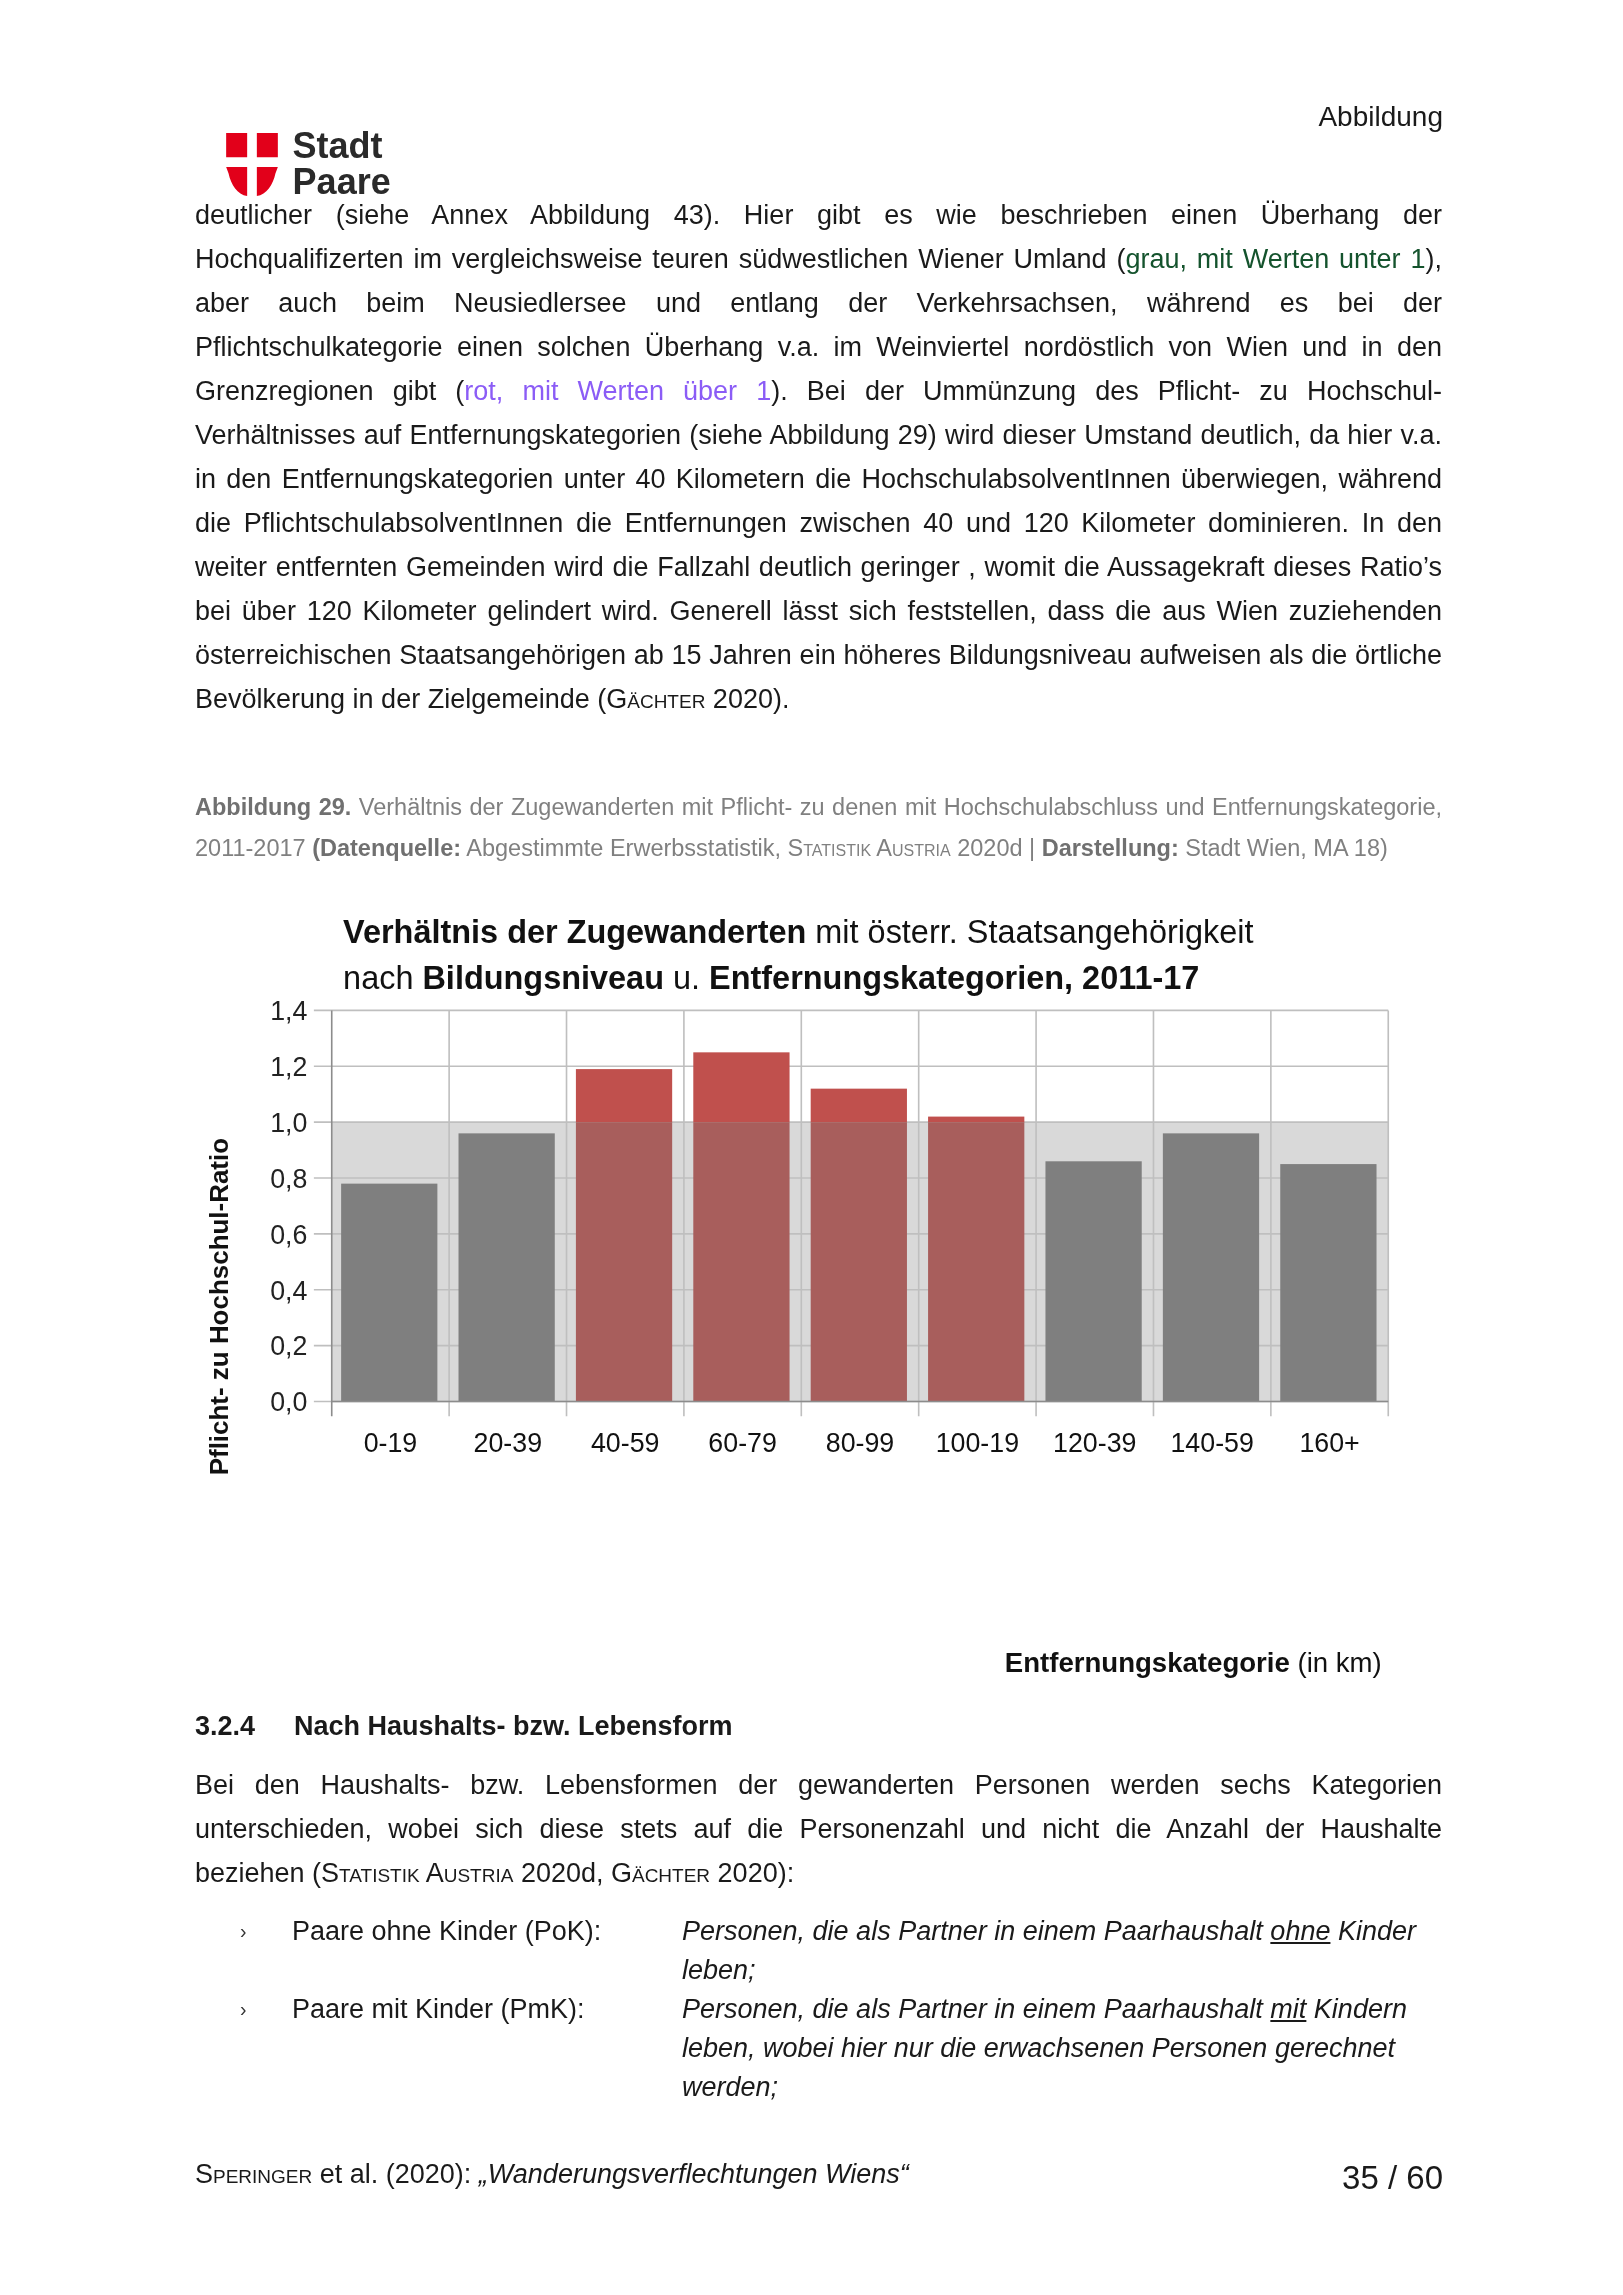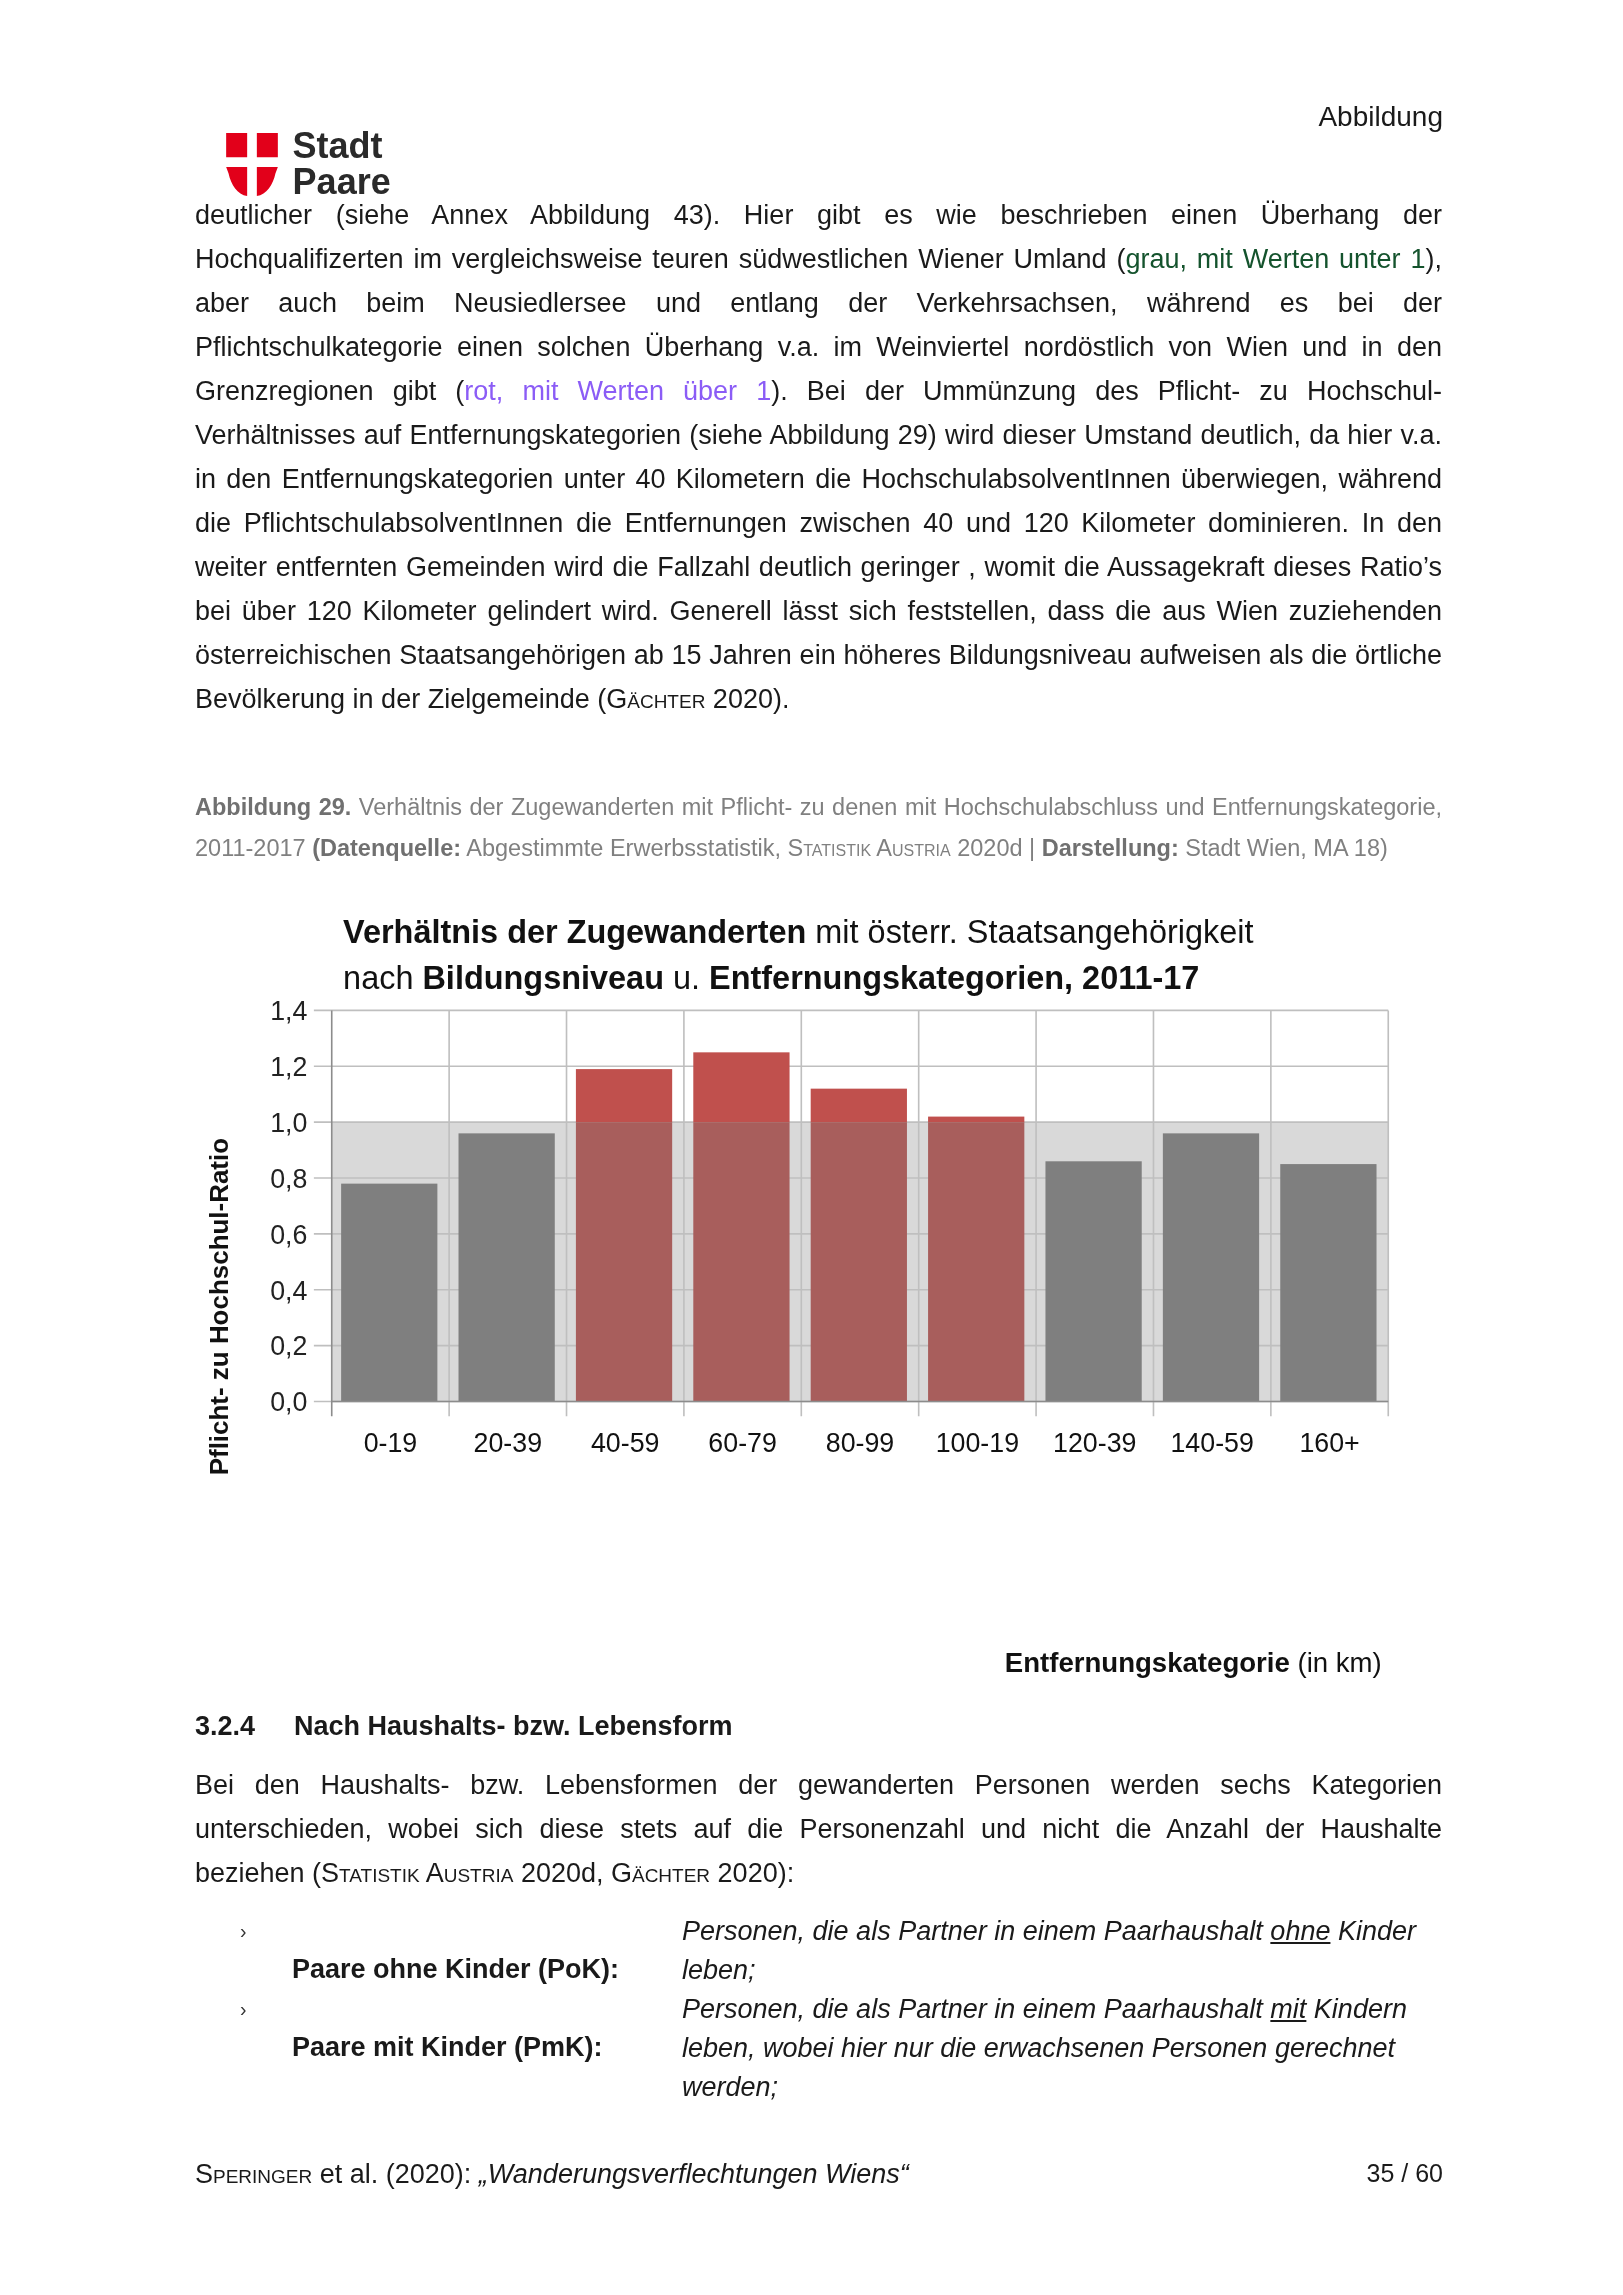--- a/index.html
+++ b/index.html
@@ -15,25 +15,25 @@
   .caption{position:absolute;left:195px;top:787px;width:1247px;font-size:23.5px;line-height:41px;color:#808080;text-align:justify;}
   .caption b{color:#707070;}
   .smallcaps{font-variant:small-caps;text-align:right;}
   .chart{position:absolute;left:187px;top:909px;width:1234px;height:779px;}
   .section-heading{position:absolute;left:195px;top:1711px;font-weight:bold;font-size:27px;}
   .section-heading .num{display:inline-block;width:99px;}
   .p2{top:1763px;}
   .deflist{position:absolute;left:195px;top:1912px;width:1247px;font-size:27px;line-height:39px;}
   .defitem{display:flex;margin-bottom:0;}
   .bullet{width:97px;padding-left:45px;box-sizing:border-box;color:#333;font-size:19.5px;}
-  .term{width:390px;font-weight:bold;margin-top:38px;}
+  .term{width:390px;font-weight:normal;}
   .def{flex:1;font-style:italic;}
   .def u{text-decoration:underline;}
   .footer-left{position:absolute;left:195px;top:2159px;font-size:27px;}
-  .footer-right{position:absolute;right:180px;top:2159px;font-size:25px;}
+  .footer-right{position:absolute;right:180px;top:2159px;font-size:33px;}
 </style>
 </head>
 <body>
 
 <div class="header-title">Abbildung</div>
 
 <div class="logo">
   <svg width="52" height="63" viewBox="0 0 64 78">
     <path d="M0 0 H26 V30 H0 Z M38 0 H64 V30 H38 Z M0 42 H26 V78 C14 76 6 64 3 50 Z M38 42 H64 L61 50 C58 64 50 76 38 78 Z" fill="#e2001a"></path>
   </svg>

